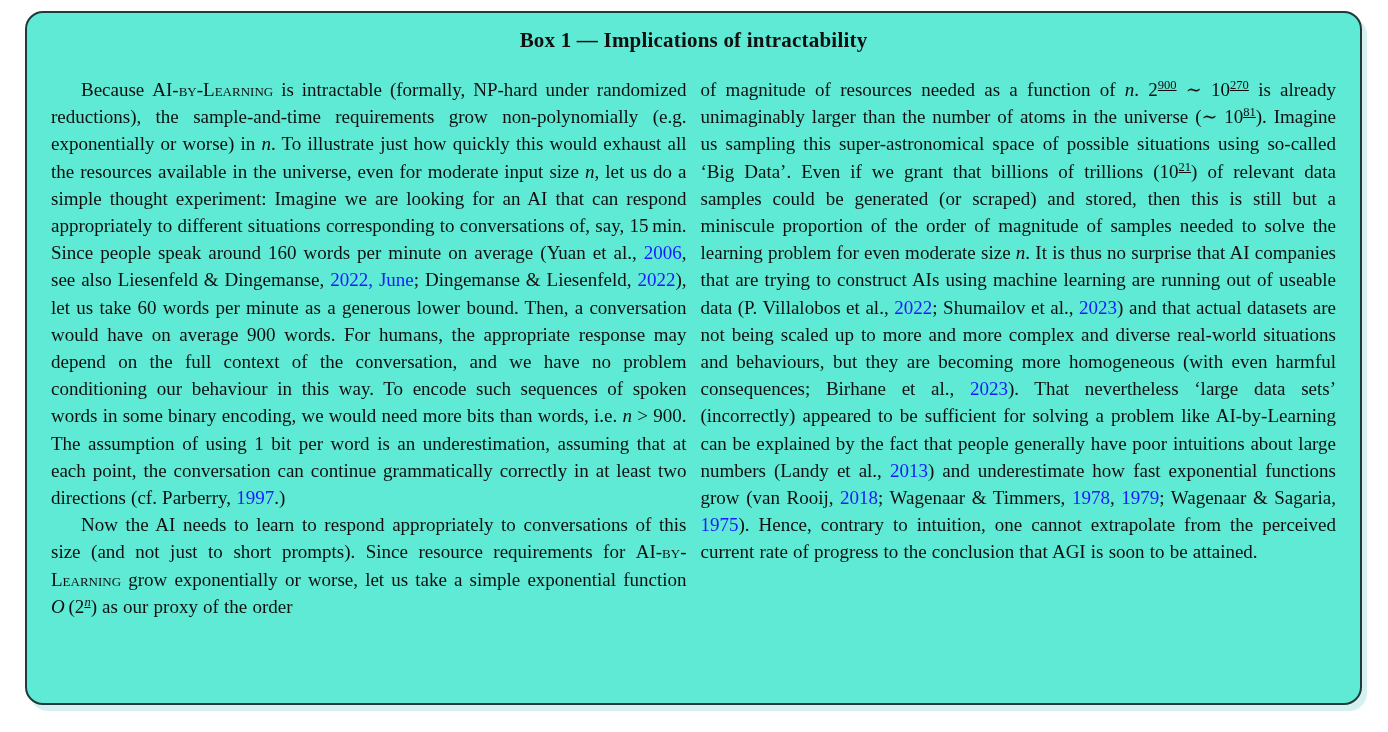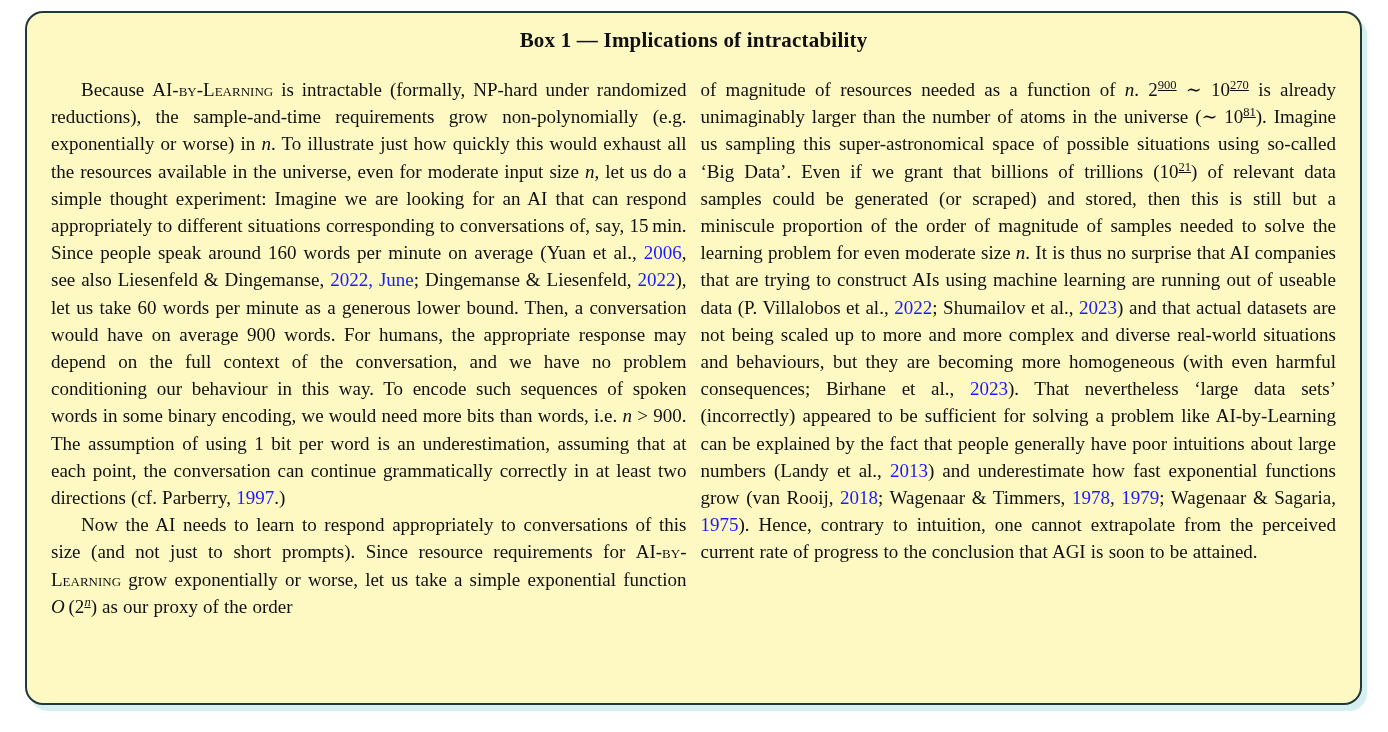--- a/index.html
+++ b/index.html
@@ -56,21 +56,21 @@
     font-size: 66%;
     vertical-align: 0.55em;
     line-height: 0;
     text-decoration: underline;
   }
   .seg-supi { font-style: italic; }
 </style>
 </head>
 <body style="--cite: #1a1aff;">
 
-<div class="box" style="background-color: #fef9c3; border-color: rgb(34, 57, 59); color: rgb(16, 16, 16); box-shadow: rgb(214, 240, 242) 5px 6px 0px 0px;">
+<div class="box" style="background-color: #5eead4; border-color: rgb(34, 57, 59); color: rgb(16, 16, 16); box-shadow: rgb(214, 240, 242) 5px 6px 0px 0px;">
   <div class="box-title">Box 1 — Implications of intractability</div>
   <div class="columns">
     <div class="column">
         <p class="para indent"><span class="seg-plain">Because </span><span class="seg-sc">AI-by-Learning</span><span class="seg-plain"> is intractable (formally, NP-hard under randomized reductions), the sample-and-time requirements grow non-polynomially (e.g. exponentially or worse) in </span><span class="seg-i">n</span><span class="seg-plain">. To illustrate just how quickly this would exhaust all the resources available in the universe, even for moderate input size </span><span class="seg-i">n</span><span class="seg-plain">, let us do a simple thought experiment: Imagine we are looking for an AI that can respond appropriately to different situations corresponding to conversations of, say, 15 min. Since people speak around 160 words per minute on average (Yuan et al., </span><span class="seg-cite">2006</span><span class="seg-plain">, see also Liesenfeld &amp; Dingemanse, </span><span class="seg-cite">2022, June</span><span class="seg-plain">; Dingemanse &amp; Liesenfeld, </span><span class="seg-cite">2022</span><span class="seg-plain">), let us take 60 words per minute as a generous lower bound. Then, a conversation would have on average 900 words. For humans, the appropriate response may depend on the full context of the conversation, and we have no problem conditioning our behaviour in this way. To encode such sequences of spoken words in some binary encoding, we would need more bits than words, i.e. </span><span class="seg-i">n</span><span class="seg-plain"> &gt; 900. The assumption of using 1 bit per word is an underestimation, assuming that at each point, the conversation can continue grammatically correctly in at least two directions (cf. Parberry, </span><span class="seg-cite">1997</span><span class="seg-plain">.)</span></p>
         <p class="para indent"><span class="seg-plain">Now the AI needs to learn to respond appropriately to conversations of this size (and not just to short prompts). Since resource requirements for </span><span class="seg-sc">AI-by-Learning</span><span class="seg-plain"> grow exponentially or worse, let us take a simple exponential function </span><span class="seg-i">O</span><span class="seg-plain"> (2</span><span class="seg-supi">n</span><span class="seg-plain">) as our proxy of the order</span></p>
       </div>
     <div class="column">
         <p class="para"><span class="seg-plain">of magnitude of resources needed as a function of </span><span class="seg-i">n</span><span class="seg-plain">. 2</span><span class="seg-sup">900</span><span class="seg-plain"> ∼ 10</span><span class="seg-sup">270</span><span class="seg-plain"> is already unimaginably larger than the number of atoms in the universe (∼ 10</span><span class="seg-sup">81</span><span class="seg-plain">). Imagine us sampling this super-astronomical space of possible situations using so-called ‘Big Data’. Even if we grant that billions of trillions (10</span><span class="seg-sup">21</span><span class="seg-plain">) of relevant data samples could be generated (or scraped) and stored, then this is still but a miniscule proportion of the order of magnitude of samples needed to solve the learning problem for even moderate size </span><span class="seg-i">n</span><span class="seg-plain">. It is thus no surprise that AI companies that are trying to construct AIs using machine learning are running out of useable data (P. Villalobos et al., </span><span class="seg-cite">2022</span><span class="seg-plain">; Shumailov et al., </span><span class="seg-cite">2023</span><span class="seg-plain">) and that actual datasets are not being scaled up to more and more complex and diverse real-world situations and behaviours, but they are becoming more homogeneous (with even harmful consequences; Birhane et al., </span><span class="seg-cite">2023</span><span class="seg-plain">). That nevertheless ‘large data sets’ (incorrectly) appeared to be sufficient for solving a problem like AI-by-Learning can be explained by the fact that people generally have poor intuitions about large numbers (Landy et al., </span><span class="seg-cite">2013</span><span class="seg-plain">) and underestimate how fast exponential functions grow (van Rooij, </span><span class="seg-cite">2018</span><span class="seg-plain">; Wagenaar &amp; Timmers, </span><span class="seg-cite">1978</span><span class="seg-plain">, </span><span class="seg-cite">1979</span><span class="seg-plain">; Wagenaar &amp; Sagaria, </span><span class="seg-cite">1975</span><span class="seg-plain">). Hence, contrary to intuition, one cannot extrapolate from the perceived current rate of progress to the conclusion that AGI is soon to be attained.</span></p>
       </div>
   </div>

